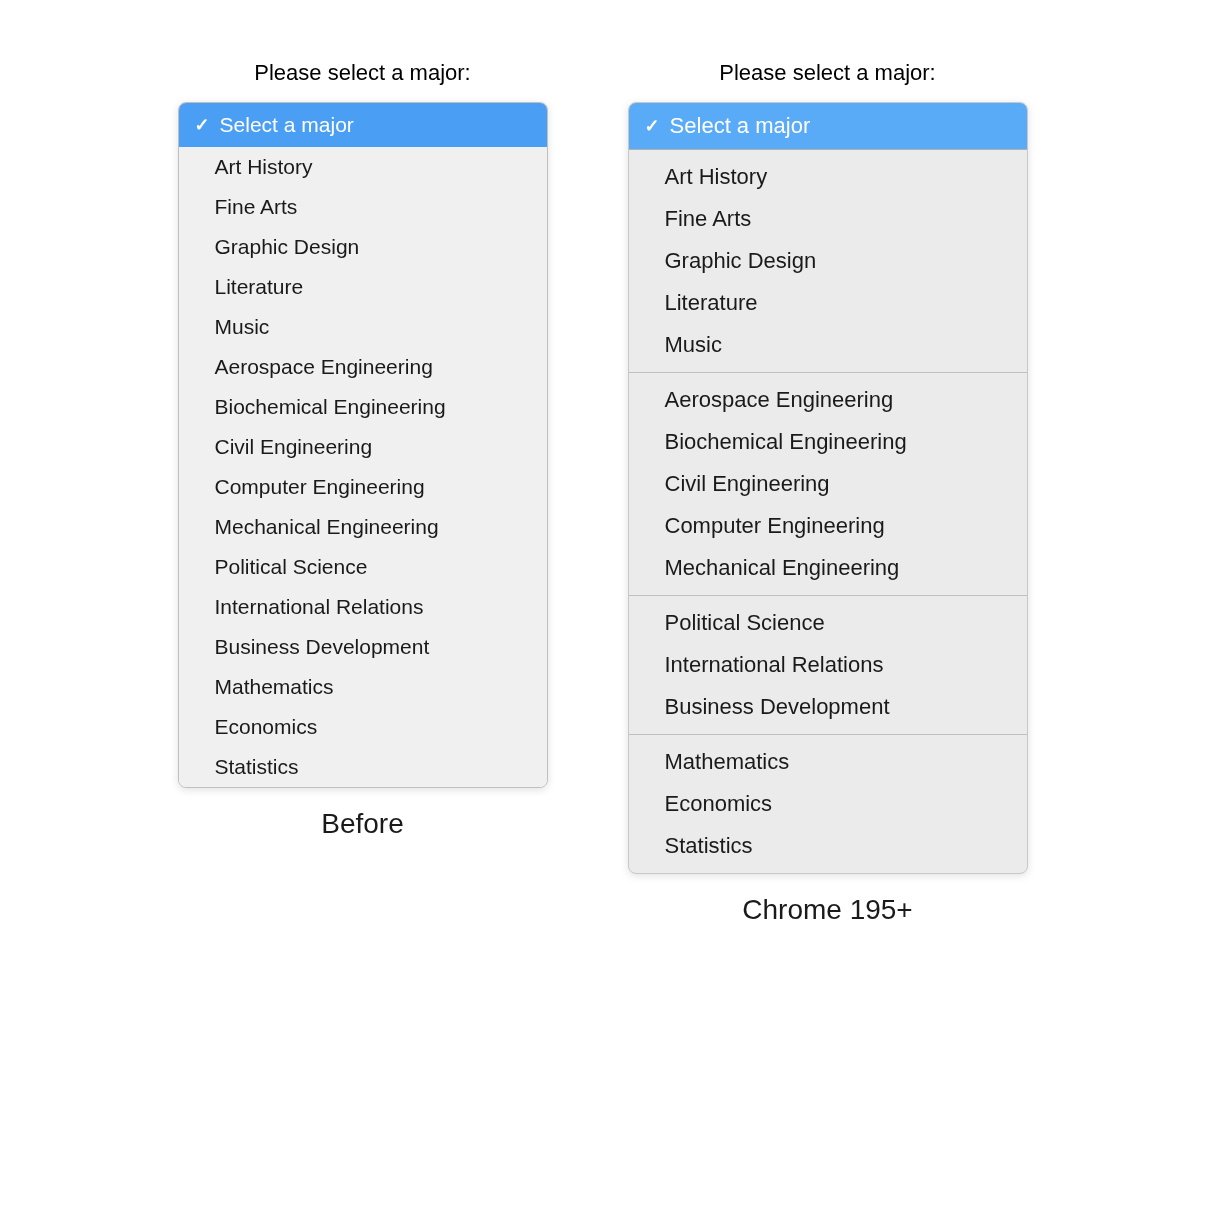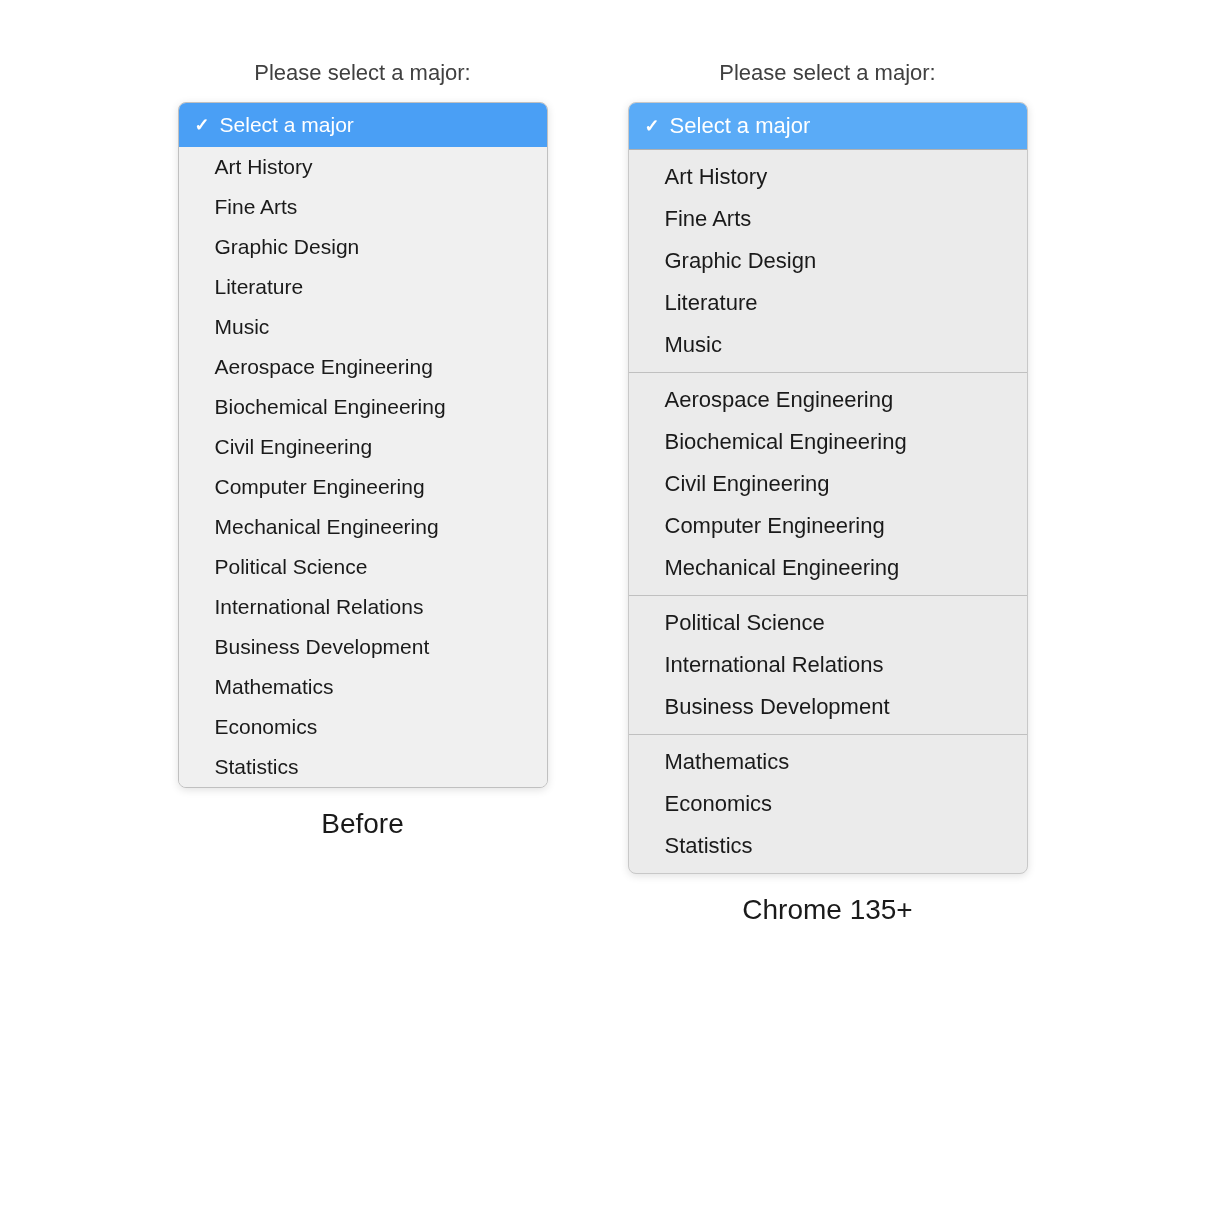--- a/index.html
+++ b/index.html
@@ -35,21 +35,21 @@
       font-size: 28px;
       font-weight: 400;
       color: #1a1a1a;
       text-align: center;
       margin-top: 8px;
     }
 
     .select-label {
       font-size: 22px;
       font-weight: 400;
-      color: #404040;
+      color: #000000;
       text-align: center;
       margin-bottom: 4px;
     }
 
     
     .dropdown-before {
       width: 370px;
       border: 1px solid #c0c0c0;
       border-radius: 8px;
       overflow: hidden;
@@ -180,16 +180,16 @@
             <div class="option-item">International Relations</div>
             <div class="option-item">Business Development</div>
           </div>
           <div class="option-group">
             <div class="option-item">Mathematics</div>
             <div class="option-item">Economics</div>
             <div class="option-item">Statistics</div>
           </div>
         </div>
     </div>
-    <div class="column-label">Chrome 135+</div>
+    <div class="column-label">Chrome 195+</div>
   </div>
 
 </div>
 
 </body></html>

